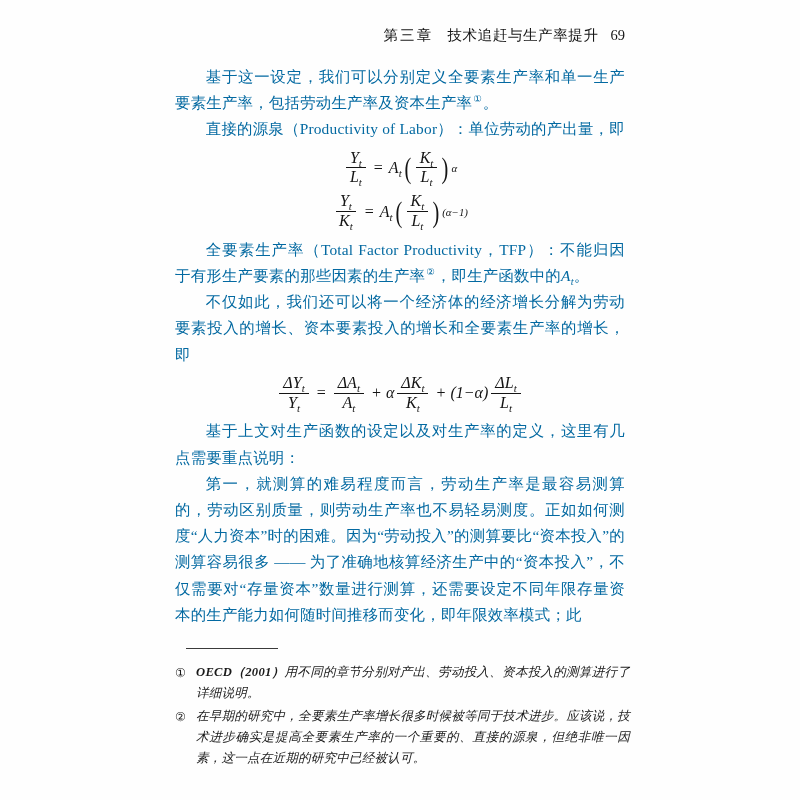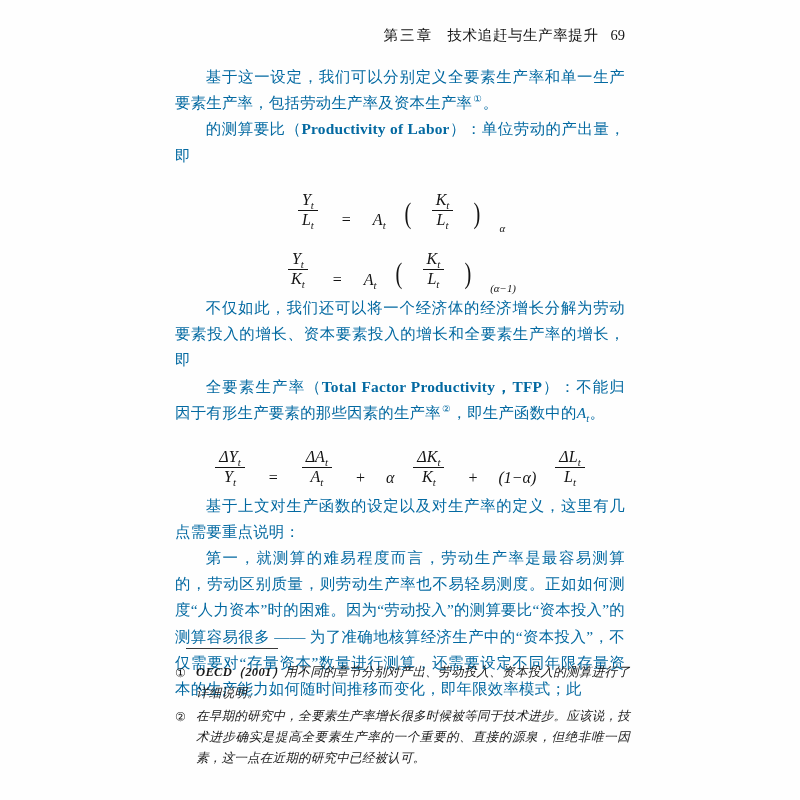--- a/index.html
+++ b/index.html
@@ -57,21 +57,20 @@
     line-height: 26.2px;
     text-align: justify;
     text-justify: inter-ideograph;
     letter-spacing: 0.25px;
     color: #0369a1;
   }
   p.indent { text-indent: 2em; }
   .latin {
     font-family: "Liberation Serif", serif;
     letter-spacing: 0.2px;
-    font-weight: bold;
   }
   .sup {
     font-size: 9.6px;
     vertical-align: super;
     line-height: 0;
     letter-spacing: 0;
     padding: 0 1px;
   }
   .ital {
     font-family: "Liberation Serif", serif;
@@ -82,24 +81,23 @@
   .formula {
     margin: 7px 0 7px 0;
     text-align: center;
     font-family: "Liberation Serif", serif;
     font-size: 16px;
     color: #141414;
     line-height: 1;
   }
   .mrow {
     display: inline-flex;
-    align-items: flex-end;
+    align-items: center;
     justify-content: center;
-    gap: 16px;
-    margin-top: 16px;
+    gap: 0px;
   }
   .frac {
     display: inline-flex;
     flex-direction: column;
     align-items: center;
     justify-content: center;
     vertical-align: middle;
     padding: 0 3px;
     line-height: 1.05;
   }
@@ -198,21 +196,21 @@
 <div class="page">
 
   <div class="running-head">
     <span class="chap">第三章</span><span class="sep"></span><span>技术追赶与生产率提升</span><span class="folio">69</span>
   </div>
 
   <div class="textblock">
 
     <p class="para indent"><span>基于这一设定，我们可以分别定义全要素生产率和单一生产要素生产率，包括劳动生产率及资本生产率</span><span class="sup">①</span><span>。</span></p>
 
-    <p class="para indent"><span>的测算要比（</span><span class="latin">Productivity of Labor</span><span>）：单位劳动的产出量，即</span></p>
+    <p class="para indent"><span>直接的源泉（</span><span class="latin">Productivity of Labor</span><span>）：单位劳动的产出量，即</span></p>
 
     <div class="formula">
       <span class="mrow">
         <span class="frac">
           <span class="num"><span>Y</span><span class="sub">t</span></span>
           <span class="den"><span>L</span><span class="sub">t</span></span>
         </span>
         <span class="op">=</span>
         <span class="var"><span>A</span><span class="sub">t</span></span>
         <span class="paren-big">
@@ -245,23 +243,23 @@
           <span class="num"><span>K</span><span class="sub">t</span></span>
           <span class="den"><span>L</span><span class="sub">t</span></span>
         </span>
         <span class="paren-big">
             <span class="pchar">)</span>
           </span>
         <span class="supexp">(α−1)</span>
       </span>
     </div>
 
+    <p class="para indent"><span>全要素生产率（</span><span class="latin">Total Factor Productivity，TFP</span><span>）：不能归因于有形生产要素的那些因素的生产率</span><span class="sup">②</span><span>，即生产函数中的</span><span class="ital">A</span><span class="ital sub">t</span><span>。</span></p>
+
     <p class="para indent"><span>不仅如此，我们还可以将一个经济体的经济增长分解为劳动要素投入的增长、资本要素投入的增长和全要素生产率的增长，即</span></p>
-
-    <p class="para indent"><span>全要素生产率（</span><span class="latin">Total Factor Productivity，TFP</span><span>）：不能归因于有形生产要素的那些因素的生产率</span><span class="sup">②</span><span>，即生产函数中的</span><span class="ital">A</span><span class="ital sub">t</span><span>。</span></p>
 
     <div class="formula">
       <span class="mrow">
         <span class="frac">
           <span class="num"><span>ΔY</span><span class="sub">t</span></span>
           <span class="den"><span>Y</span><span class="sub">t</span></span>
         </span>
         <span class="op">=</span>
         <span class="frac">
           <span class="num"><span>ΔA</span><span class="sub">t</span></span>

